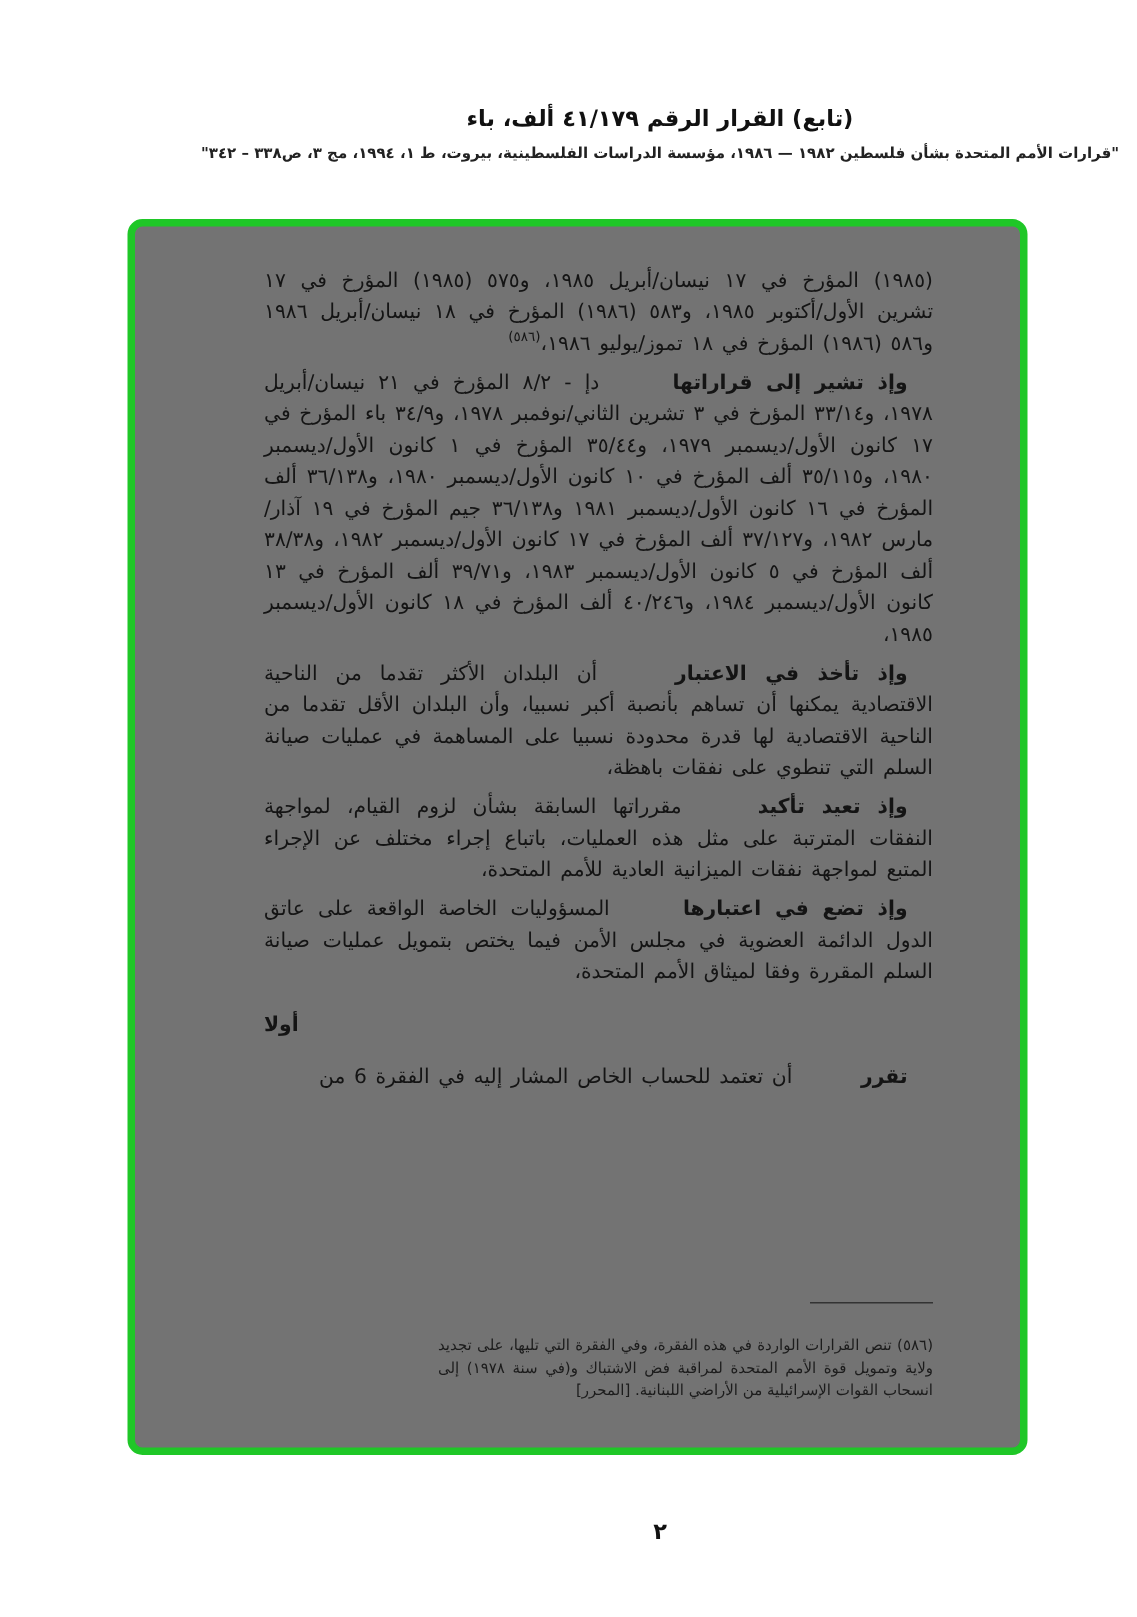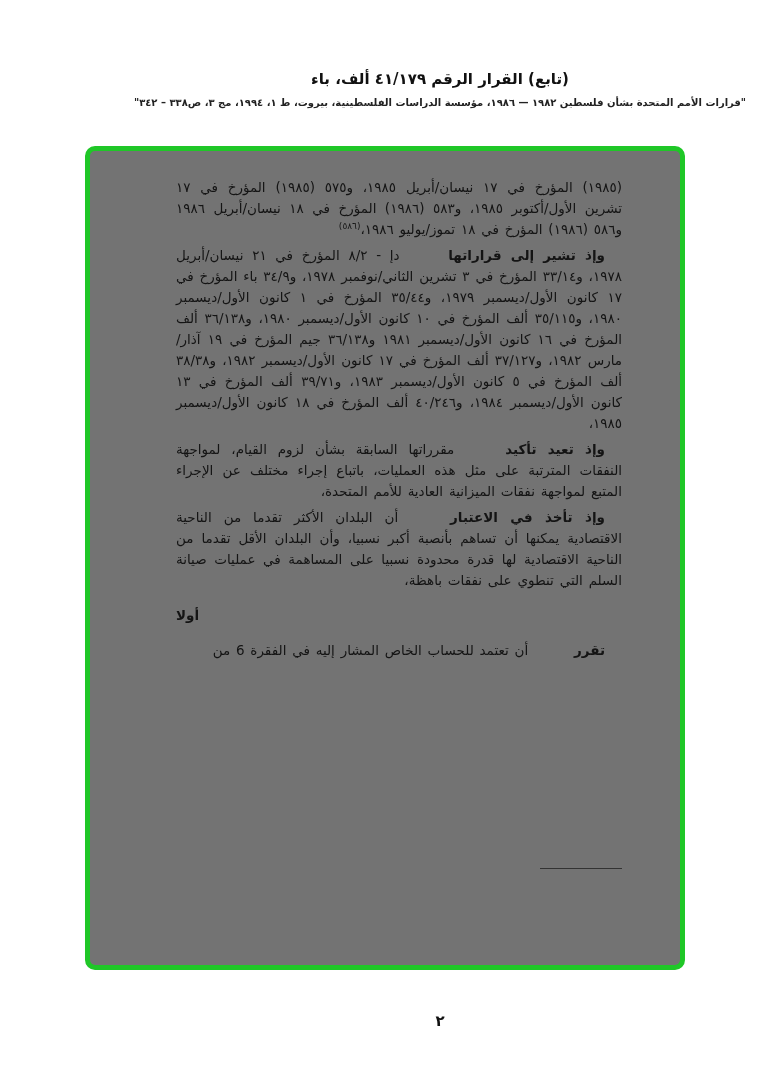--- a/index.html
+++ b/index.html
@@ -56,34 +56,38 @@
 
   <div class="green-box" style="border-color: rgb(31, 199, 39);">
 
     <div class="body-text">
 
       <p class="para"><span>(١٩٨٥) المؤرخ في ١٧ نيسان/أبريل ١٩٨٥، و٥٧٥ (١٩٨٥) المؤرخ في ١٧ تشرين الأول/أكتوبر ١٩٨٥، و٥٨٣ (١٩٨٦) المؤرخ في ١٨ نيسان/أبريل ١٩٨٦ و٥٨٦ (١٩٨٦) المؤرخ في ١٨ تموز/يوليو ١٩٨٦،</span><sup class="fnref">(٥٨٦)</sup></p>
 
       <p class="para indent"><span class="lead">وإذ تشير إلى قراراتها</span>
         <span>دإ - ٨/٢ المؤرخ في ٢١ نيسان/أبريل ١٩٧٨، و٣٣/١٤ المؤرخ في ٣ تشرين الثاني/نوفمبر ١٩٧٨، و٣٤/٩ باء المؤرخ في ١٧ كانون الأول/ديسمبر ١٩٧٩، و٣٥/٤٤ المؤرخ في ١ كانون الأول/ديسمبر ١٩٨٠، و٣٥/١١٥ ألف المؤرخ في ١٠ كانون الأول/ديسمبر ١٩٨٠، و٣٦/١٣٨ ألف المؤرخ في ١٦ كانون الأول/ديسمبر ١٩٨١ و٣٦/١٣٨ جيم المؤرخ في ١٩ آذار/مارس ١٩٨٢، و٣٧/١٢٧ ألف المؤرخ في ١٧ كانون الأول/ديسمبر ١٩٨٢، و٣٨/٣٨ ألف المؤرخ في ٥ كانون الأول/ديسمبر ١٩٨٣، و٣٩/٧١ ألف المؤرخ في ١٣ كانون الأول/ديسمبر ١٩٨٤، و٤٠/٢٤٦ ألف المؤرخ في ١٨ كانون الأول/ديسمبر ١٩٨٥،</span></p>
 
+      <p class="para indent"><span class="lead">وإذ تأخذ في الاعتبار</span>
+        <span>أن البلدان الأكثر تقدما من الناحية الاقتصادية يمكنها أن تساهم بأنصبة أكبر نسبيا، وأن البلدان الأقل تقدما من الناحية الاقتصادية لها قدرة محدودة نسبيا على المساهمة في عمليات صيانة السلم التي تنطوي على نفقات باهظة،</span></p>
+
       <p class="para indent"><span class="lead">وإذ تعيد تأكيد</span>
         <span>مقرراتها السابقة بشأن لزوم القيام، لمواجهة النفقات المترتبة على مثل هذه العمليات، باتباع إجراء مختلف عن الإجراء المتبع لمواجهة نفقات الميزانية العادية للأمم المتحدة،</span></p>
 
-      <p class="para indent"><span class="lead">وإذ تأخذ في الاعتبار</span>
-        <span>أن البلدان الأكثر تقدما من الناحية الاقتصادية يمكنها أن تساهم بأنصبة أكبر نسبيا، وأن البلدان الأقل تقدما من الناحية الاقتصادية لها قدرة محدودة نسبيا على المساهمة في عمليات صيانة السلم التي تنطوي على نفقات باهظة،</span></p>
-
+      <p class="para indent"><span class="lead">وإذ تضع في اعتبارها</span>
+        <span>المسؤوليات الخاصة الواقعة على عاتق الدول الدائمة العضوية في مجلس الأمن فيما يختص بتمويل عمليات صيانة السلم المقررة وفقا لميثاق الأمم المتحدة،</span></p>
 
       <div class="heading">أولا</div>
 
       <p class="para indent"><span class="lead">تقرر</span>
         <span>أن تعتمد للحساب الخاص المشار إليه في الفقرة 6 من</span></p>
 
     </div>
 
     <div class="fn-sep"></div>
 
+    <div class="footnote"><span class="fn-marker">(٥٨٦)</span>
+      <span>تنص القرارات الواردة في هذه الفقرة، وفي الفقرة التي تليها، على تجديد ولاية وتمويل قوة الأمم المتحدة لمراقبة فض الاشتباك و(في سنة ١٩٧٨) إلى انسحاب القوات الإسرائيلية من الأراضي اللبنانية. [المحرر]</span></div>
 
   </div>
 
   <div class="page-num">٢</div>
 
 </div>
 
 </body></html>

